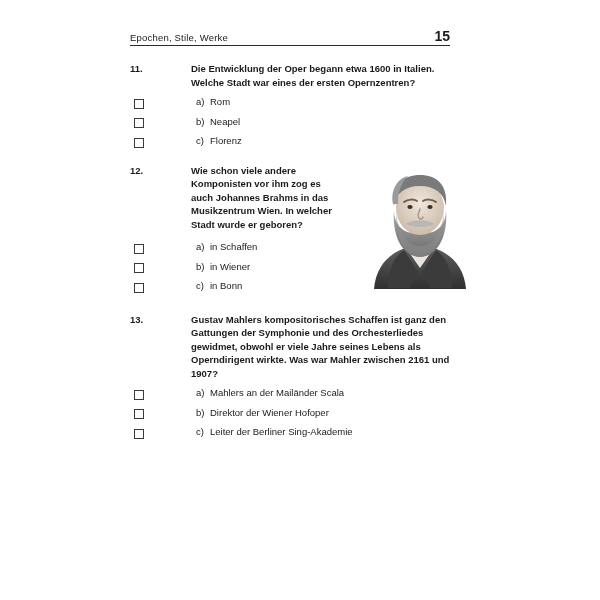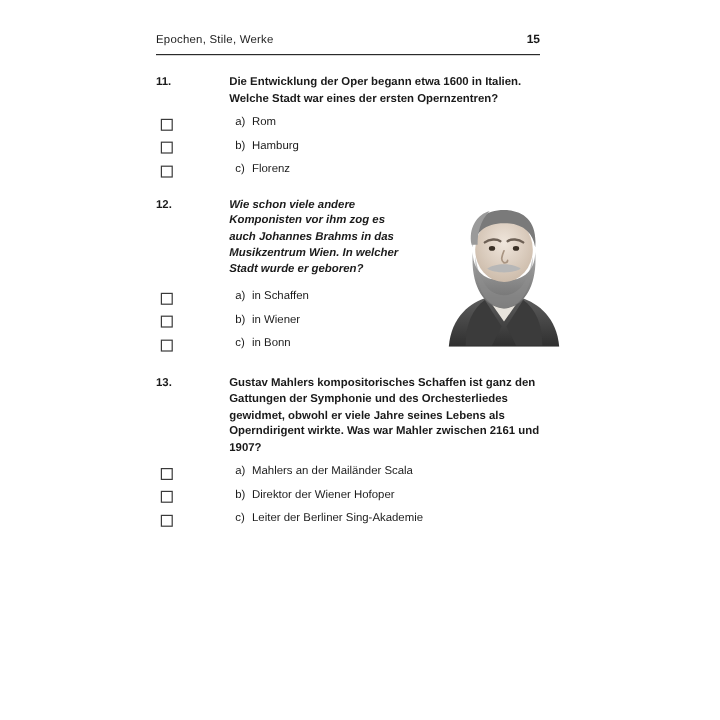--- a/index.html
+++ b/index.html
@@ -29,21 +29,21 @@
     display: flex;
     align-items: baseline;
     justify-content: space-between;
     font-size: 9.5px;
     color: #1a1a1a;
   }
   .header-title {
     letter-spacing: 0.2px;
   }
   .header-page {
-    font-size: 10px;
+    font-size: 14px;
     font-weight: bold;
   }
   .header-rule {
     position: absolute;
     left: 130px;
     top: 45px;
     width: 320px;
     height: 1px;
     background: #2b2b2b;
   }
@@ -74,21 +74,20 @@
     padding-top: 0px;
   }
   .q-text {
     font-size: 9.5px;
     font-weight: bold;
     line-height: 13.5px;
     max-width: 250px;
   }
   .q-text.narrow {
     max-width: 148px;
-    font-style: italic;
   }
   .q-text.wide {
     max-width: 286px;
   }
 
   .answers {
     margin-top: 7px;
   }
   .answer-row {
     display: flex;
@@ -149,21 +148,21 @@
       <div class="answers">
         <div class="answer-row">
           <div class="checkbox"></div>
           <div class="answer-label">
             <span class="letter">a)</span><span>Rom</span>
           </div>
         </div>
         <div class="answer-row">
           <div class="checkbox"></div>
           <div class="answer-label">
-            <span class="letter">b)</span><span>Hamburg</span>
+            <span class="letter">b)</span><span>Neapel</span>
           </div>
         </div>
         <div class="answer-row">
           <div class="checkbox"></div>
           <div class="answer-label">
             <span class="letter">c)</span><span>Florenz</span>
           </div>
         </div>
       </div>
     </div>

